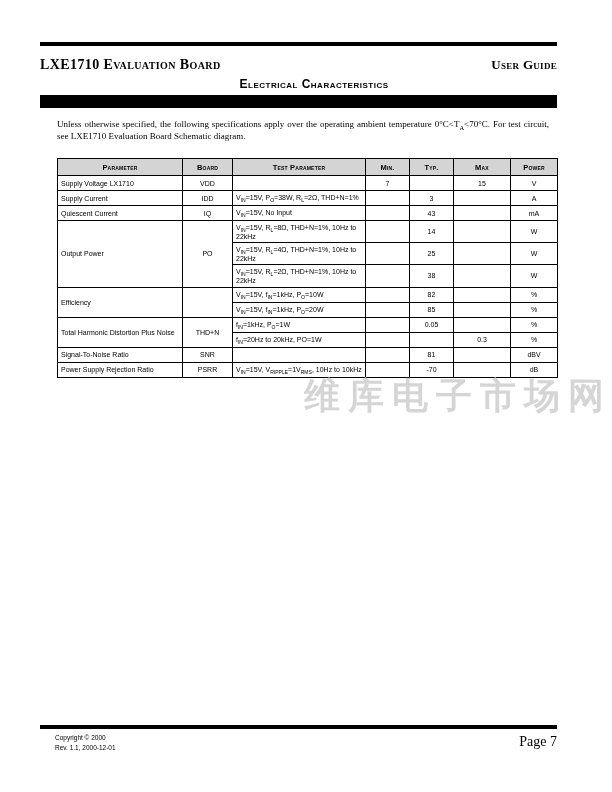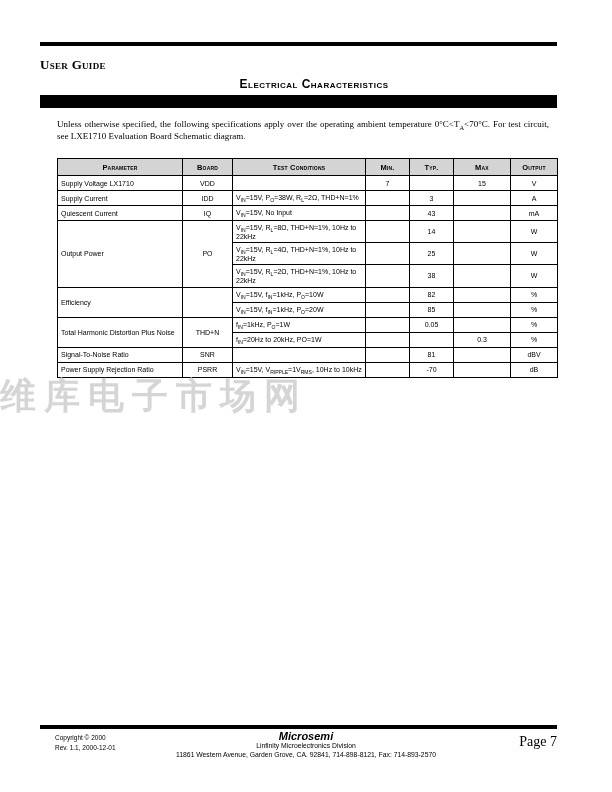--- a/index.html
+++ b/index.html
@@ -34,21 +34,21 @@
                  letter-spacing:.2px;height:13px;text-align:center;}
   .spec-table td{font-size:7px;height:11px;}
   .cell-param{text-align:left;}
   .cell-sym{text-align:center;}
   .cell-cond{text-align:left;font-size:6.4px;line-height:1.3;}
   .cell-val{text-align:center;}
   .cell-unit{text-align:center;}
   sub{font-size:.72em;line-height:0;}
 
   
-  .watermark{position:absolute;top:372px;left:0;width:612px;text-align:left;
+  .watermark{position:absolute;top:372px;left:0;width:612px;text-align:right;
              font-size:36px;letter-spacing:8px;color:#cbcbcb;opacity:.8;font-weight:bold;
              font-family:Liberation Mono, monospace;white-space:nowrap;}
 
   
   .footer-rule{position:absolute;top:725px;left:40px;width:517px;height:4px;background:#000;}
   .footer-left{position:absolute;top:733px;left:55px;font-family:"Liberation Sans",sans-serif;
                font-size:6.5px;line-height:1.5;}
   .footer-center{position:absolute;top:730px;left:106px;width:400px;text-align:center;
                  font-family:"Liberation Sans",sans-serif;}
   .company-name{font-size:11px;font-weight:bold;font-style:italic;line-height:1.1;}
@@ -56,20 +56,21 @@
   .company-address{font-size:6.8px;line-height:1.3;}
   .footer-right{position:absolute;top:734px;right:55px;font-family:"Liberation Serif",serif;
                 font-size:14px;}
 </style>
 </head>
 <body>
 
 <div class="page">
 
   <div class="doc-header">
+    <span class="doc-title-left">LXE1710 Evaluation Board</span>
     <span class="doc-title-right">User Guide</span>
   </div>
   <div class="header-rule"></div>
 
   <h1 class="section-title">Electrical Characteristics</h1>
   <div class="black-bar"></div>
 
   <p class="intro">Unless otherwise specified, the following specifications apply over the operating ambient temperature 0°C&lt;T<sub>A</sub>&lt;70°C. For test circuit, see LXE1710 Evaluation Board Schematic diagram.</p>
 
   <table class="spec-table">
@@ -79,25 +80,25 @@
         <col style="width:133px">
       <col style="width:44px">
         <col style="width:44px">
         <col style="width:57px">
         <col style="width:47px">
     </colgroup>
     <thead>
       <tr>
           <th>Parameter</th>
           <th>Board</th>
-          <th>Test Conditions</th>
+          <th>Test Parameter</th>
           <th>Min.</th>
           <th>Typ.</th>
           <th>Max</th>
-          <th>Output</th>
+          <th>Power</th>
         </tr>
     </thead>
     <tbody>
         <tr>
           <td class="cell-param">Supply Voltage LX1710</td>
           <td class="cell-sym">VDD</td>
           <td class="cell-cond"></td>
           <td class="cell-val">7</td>
           <td class="cell-val"></td>
           <td class="cell-val">15</td>
@@ -197,20 +198,15 @@
       </tbody>
   </table>
 
   <div class="watermark">维库电子市场网</div>
 
   <div class="footer-rule"></div>
   <div class="footer-left">
     <div>Copyright © 2000</div>
     <div>Rev. 1.1, 2000-12-01</div>
   </div>
-  <div class="footer-center">
-    <div class="company-name">Microsemi</div>
-    <div class="company-division">Linfinity Microelectronics Division</div>
-    <div class="company-address">11861 Western Avenue, Garden Grove, CA. 92841, 714-898-8121, Fax: 714-893-2570</div>
-  </div>
   <div class="footer-right">Page 7</div>
 
 </div>
 
 </body></html>

